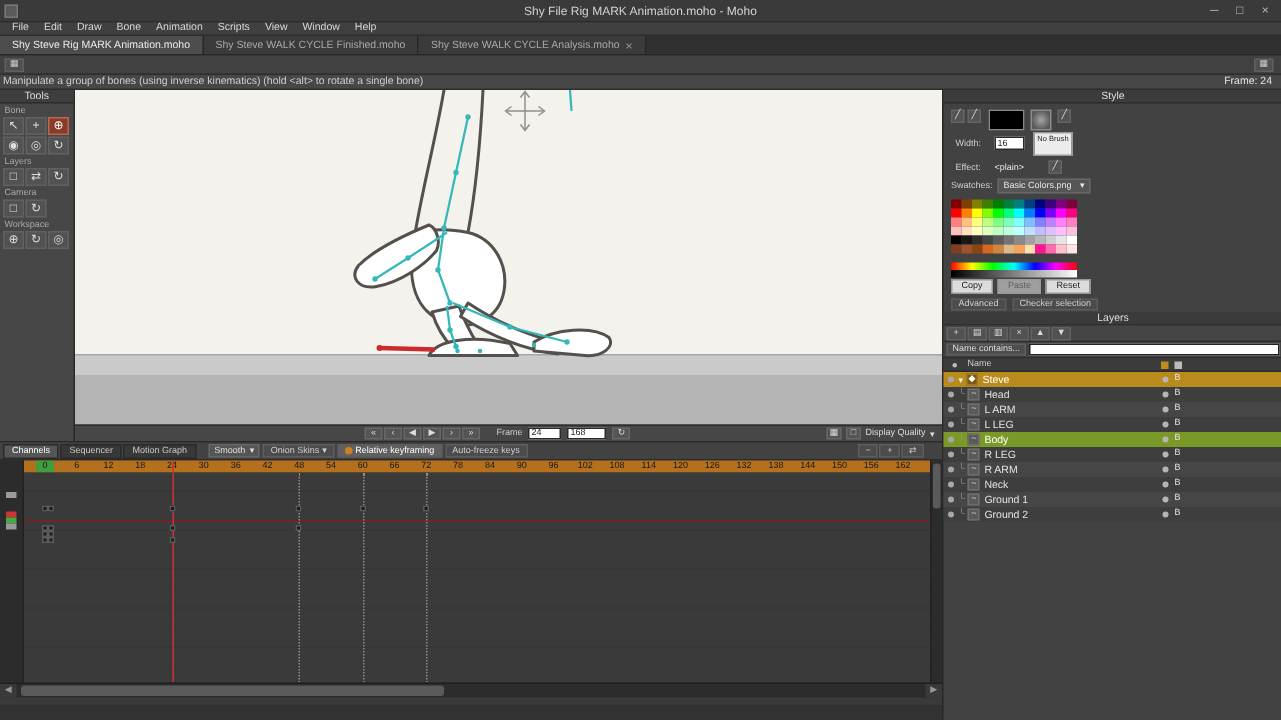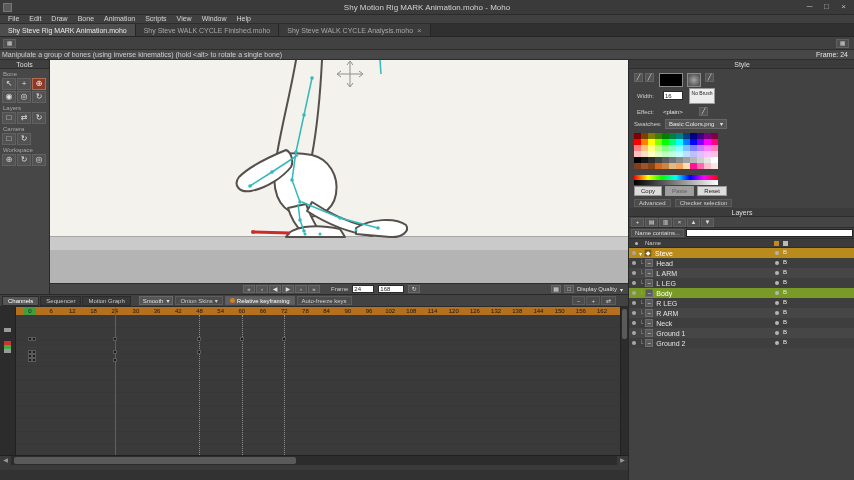--- a/index.html
+++ b/index.html
@@ -129,21 +129,21 @@
   .row-dot{position:absolute;left:146px;top:3px;width:4px;height:4px;border-radius:50%;background:#b5b5b5;}
   .row-badge{position:absolute;left:154px;top:1px;font-size:6px;color:#e8e8e8;}
 </style>
 </head>
 <body>
 
 <div class="win">
 
   <div class="titlebar">
     <span class="appicon"></span>
-    <span>Shy Motion Rig MARK Animation.moho - Moho</span>
+    <span>Shy File Rig MARK Animation.moho - Moho</span>
     <span class="winbtns">
         <span class="winbtn">─</span>
         <span class="winbtn">□</span>
         <span class="winbtn">×</span>
       </span>
   </div>
 
   <div class="menubar">
       <span class="menu-item">File</span>
       <span class="menu-item">Edit</span>

